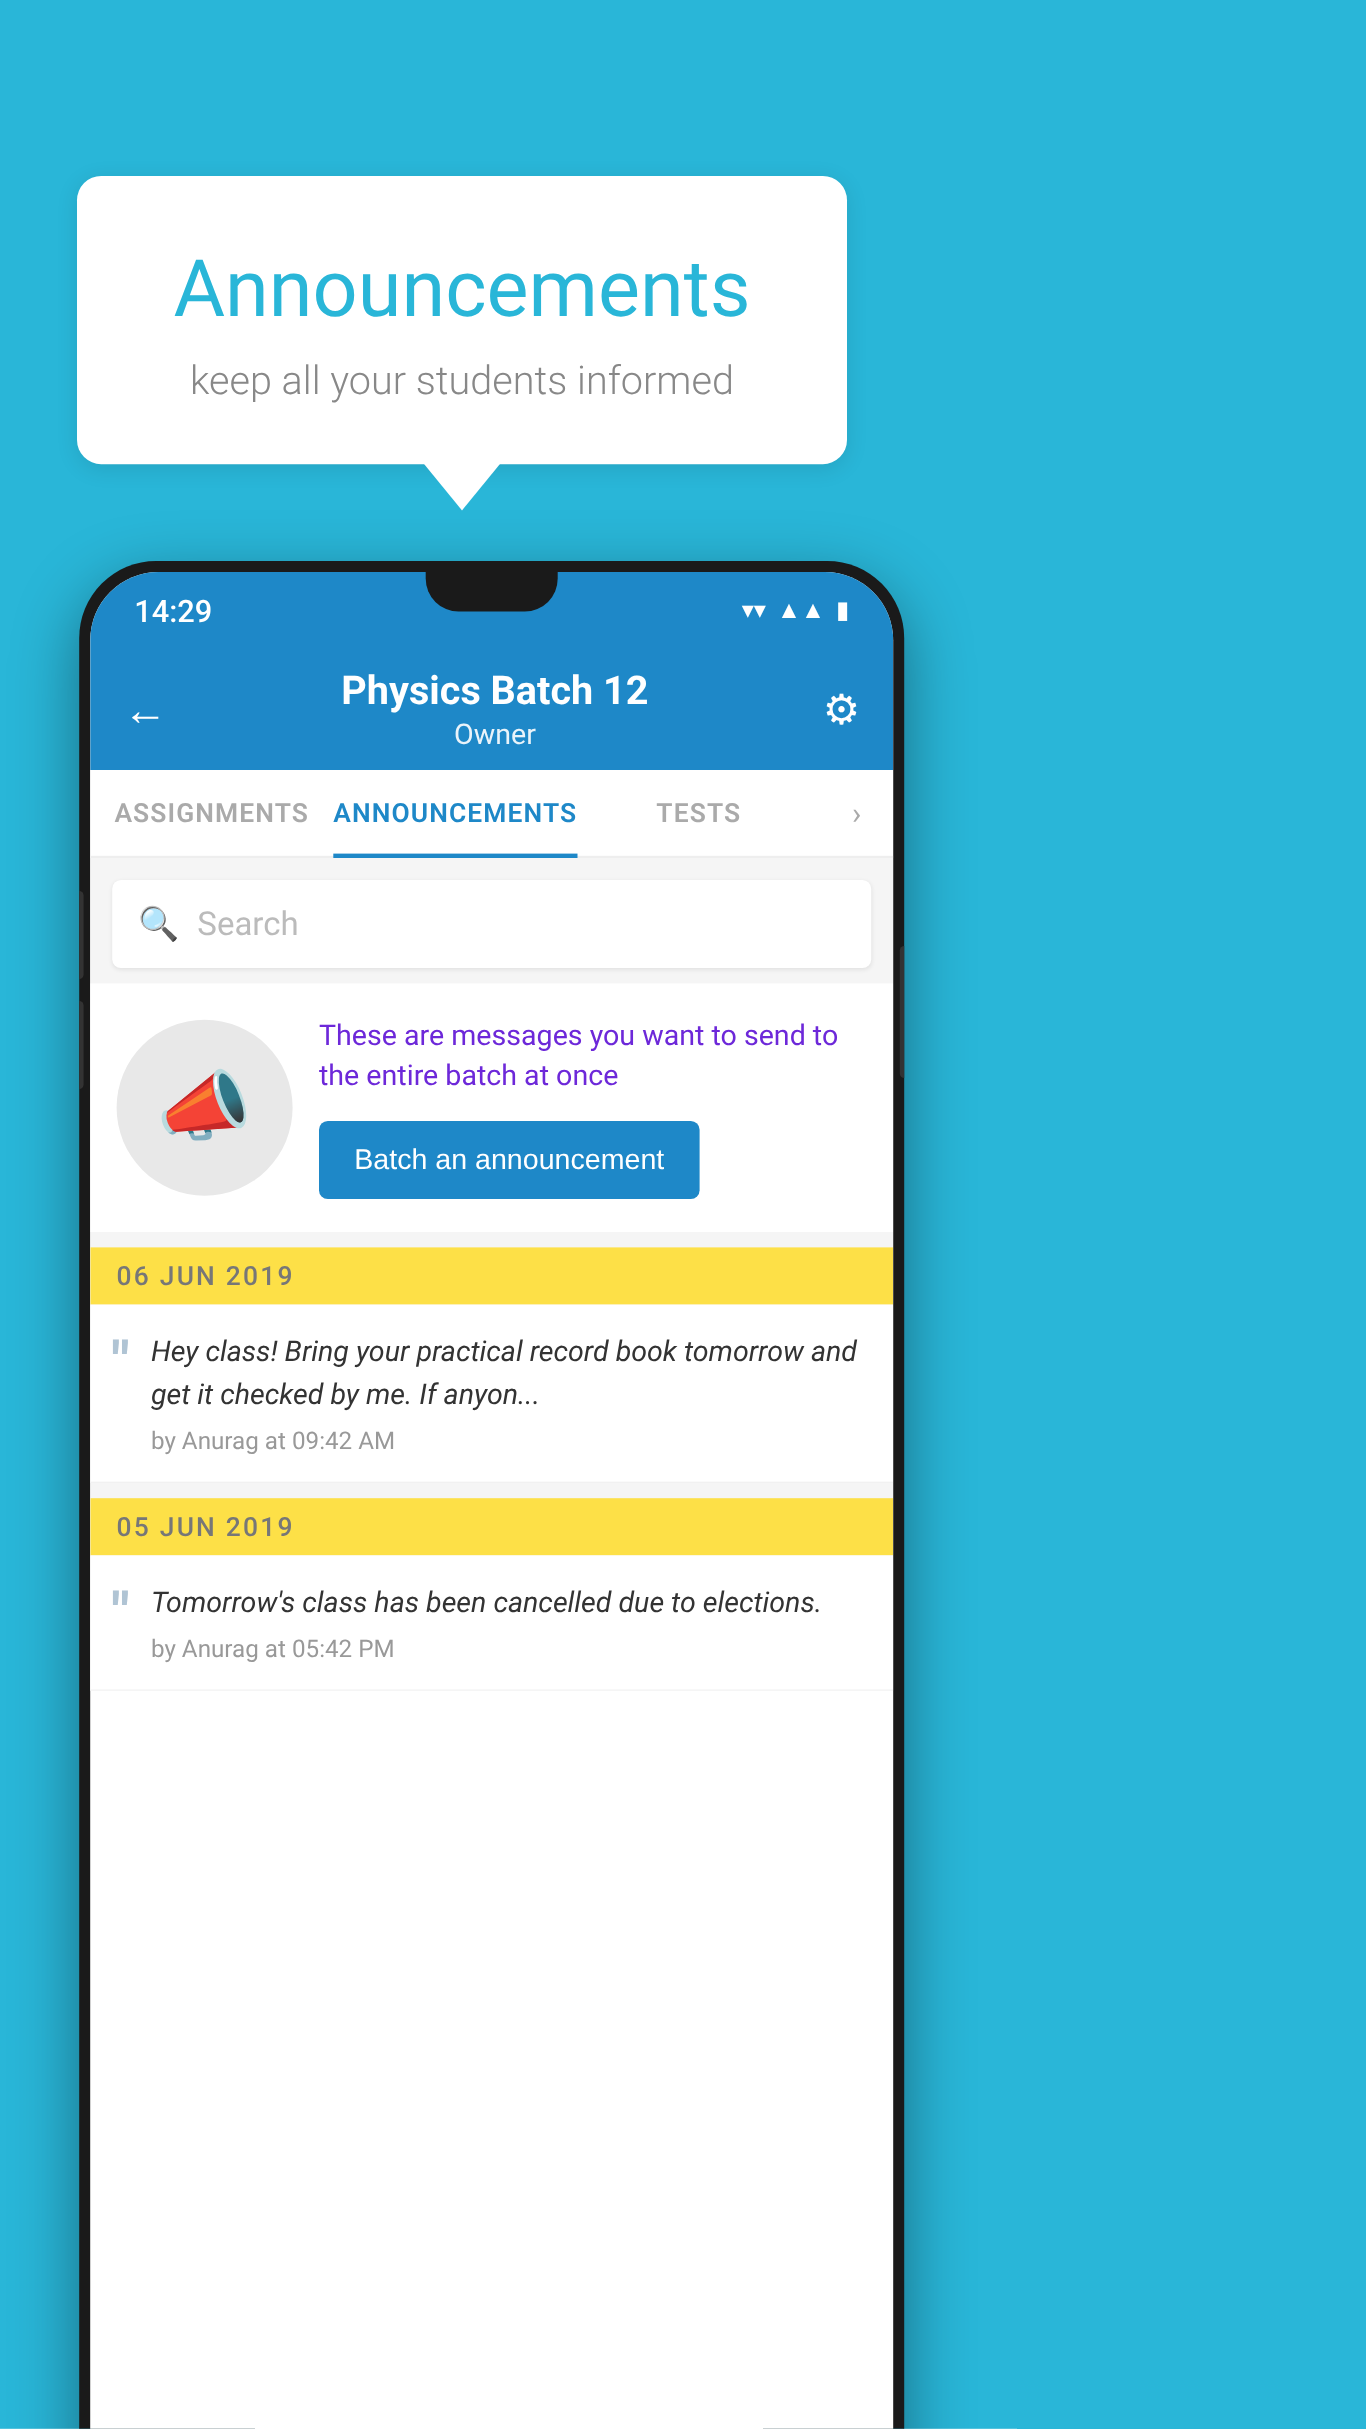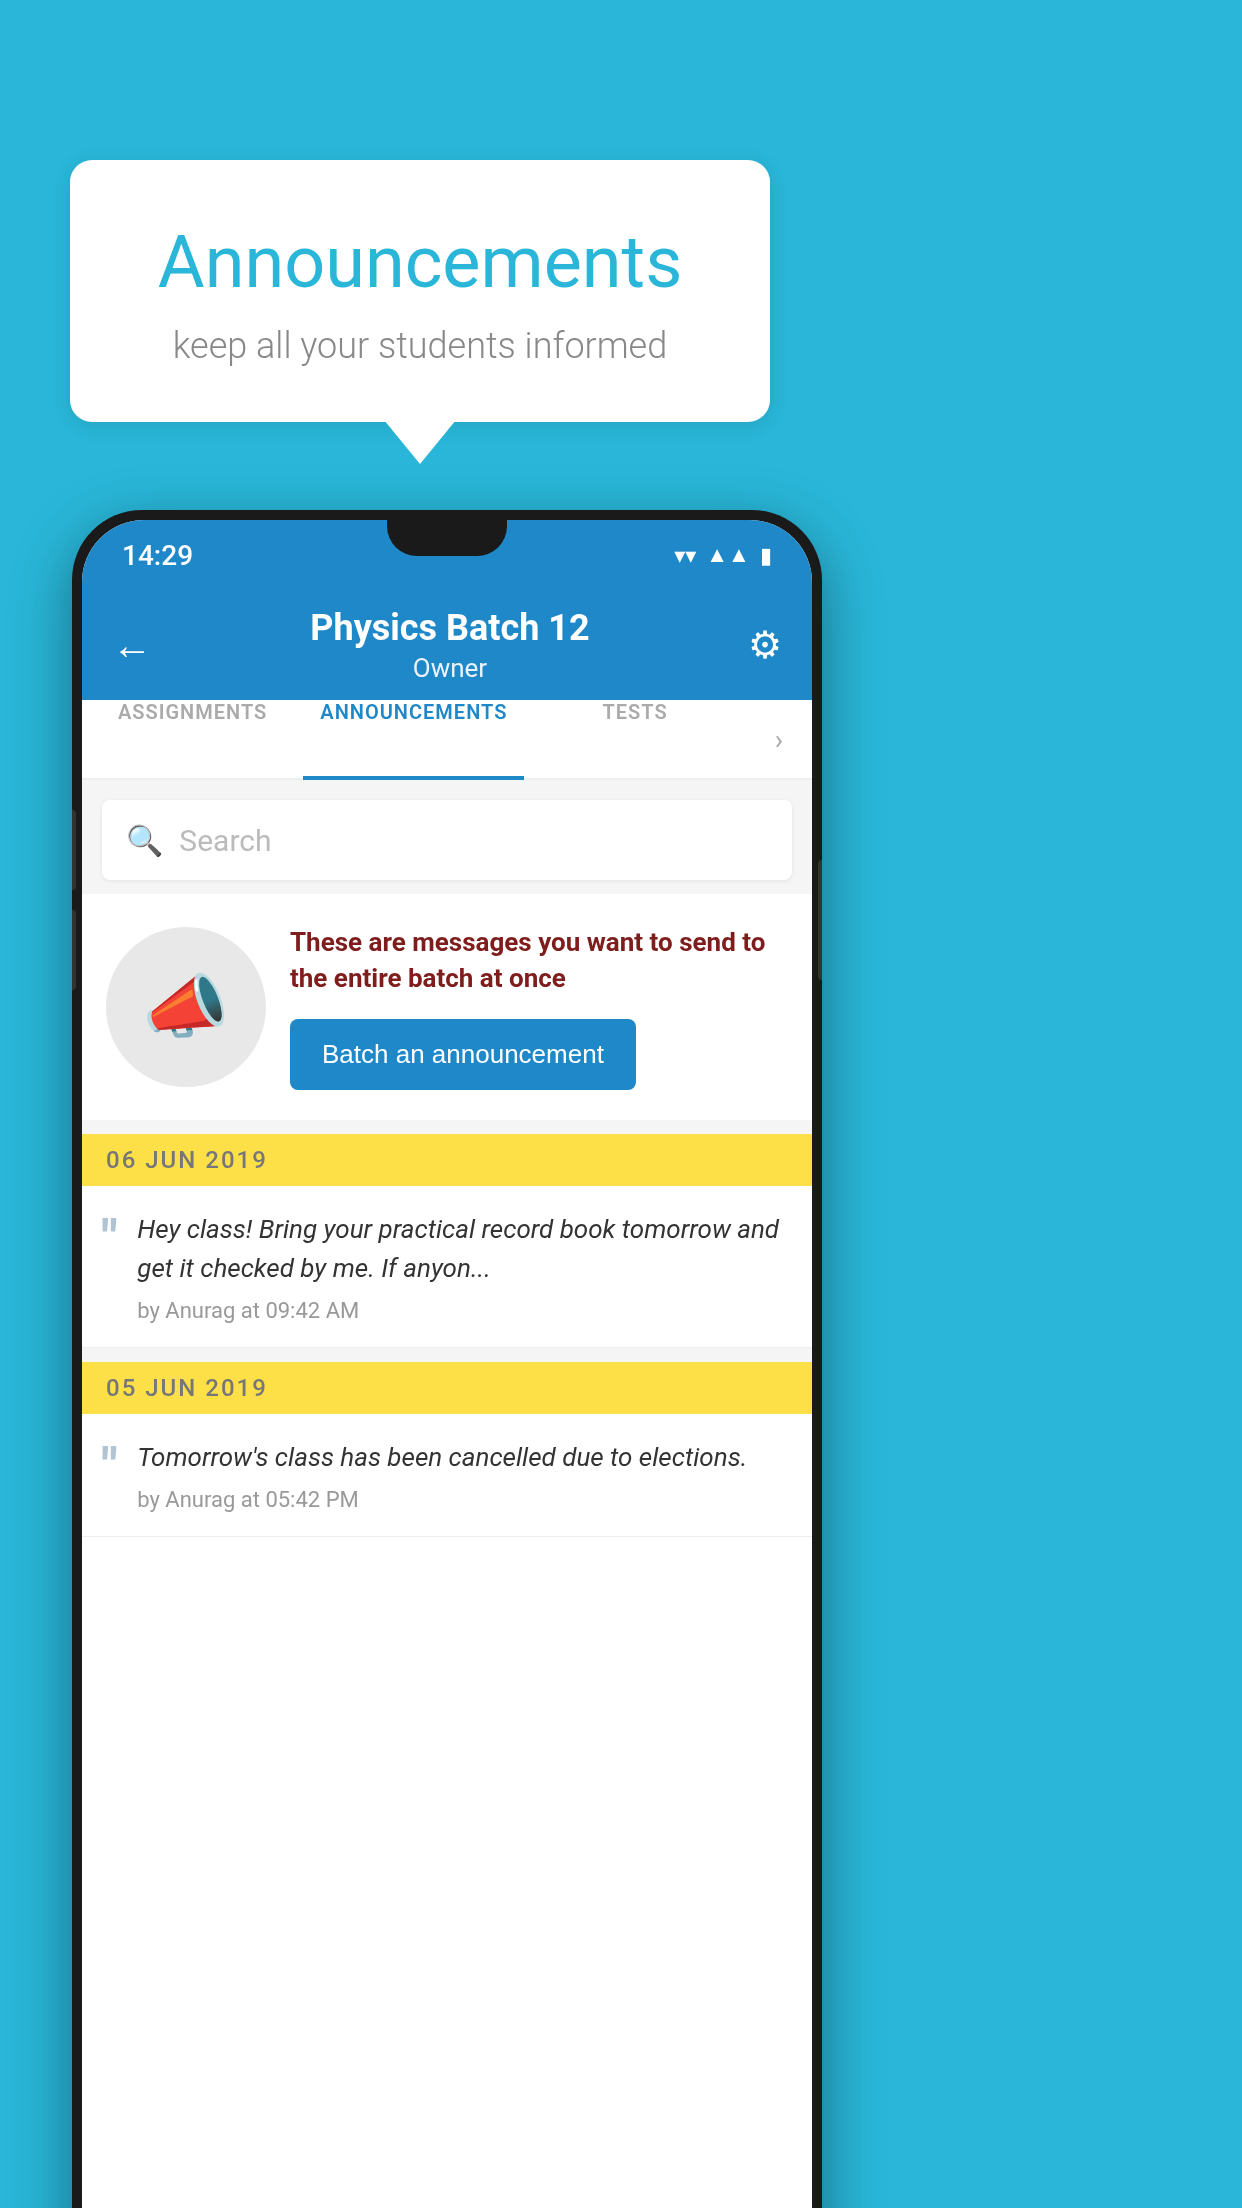--- a/index.html
+++ b/index.html
@@ -161,22 +161,23 @@
     .tabs {
       background: white;
       display: flex;
       border-bottom: 2px solid #eee;
       height: 80px;
     }
 
     .tab {
       flex: 1;
       display: flex;
+      align-items: center;
       justify-content: center;
-      font-size: 20px;
+      font-size: 24px;
       font-weight: 600;
       color: #aaa;
       letter-spacing: 1px;
       cursor: pointer;
       position: relative;
       text-transform: uppercase;
     }
 
     .tab.active {
       color: #1e88c8;
@@ -256,24 +257,23 @@
       font-size: 70px;
       color: #6a8fa8;
     }
 
     .promo-right {
       flex: 1;
     }
 
     .promo-text {
       font-size: 26px;
-      color: #7f1d1d;
+      color: #6d28d9;
       line-height: 1.4;
       margin-bottom: 22px;
-      font-weight: bold;
     }
 
     .make-announcement-btn {
       background: #1e88c8;
       color: white;
       border: none;
       border-radius: 8px;
       padding: 20px 32px;
       font-size: 26px;
       font-weight: 500;

